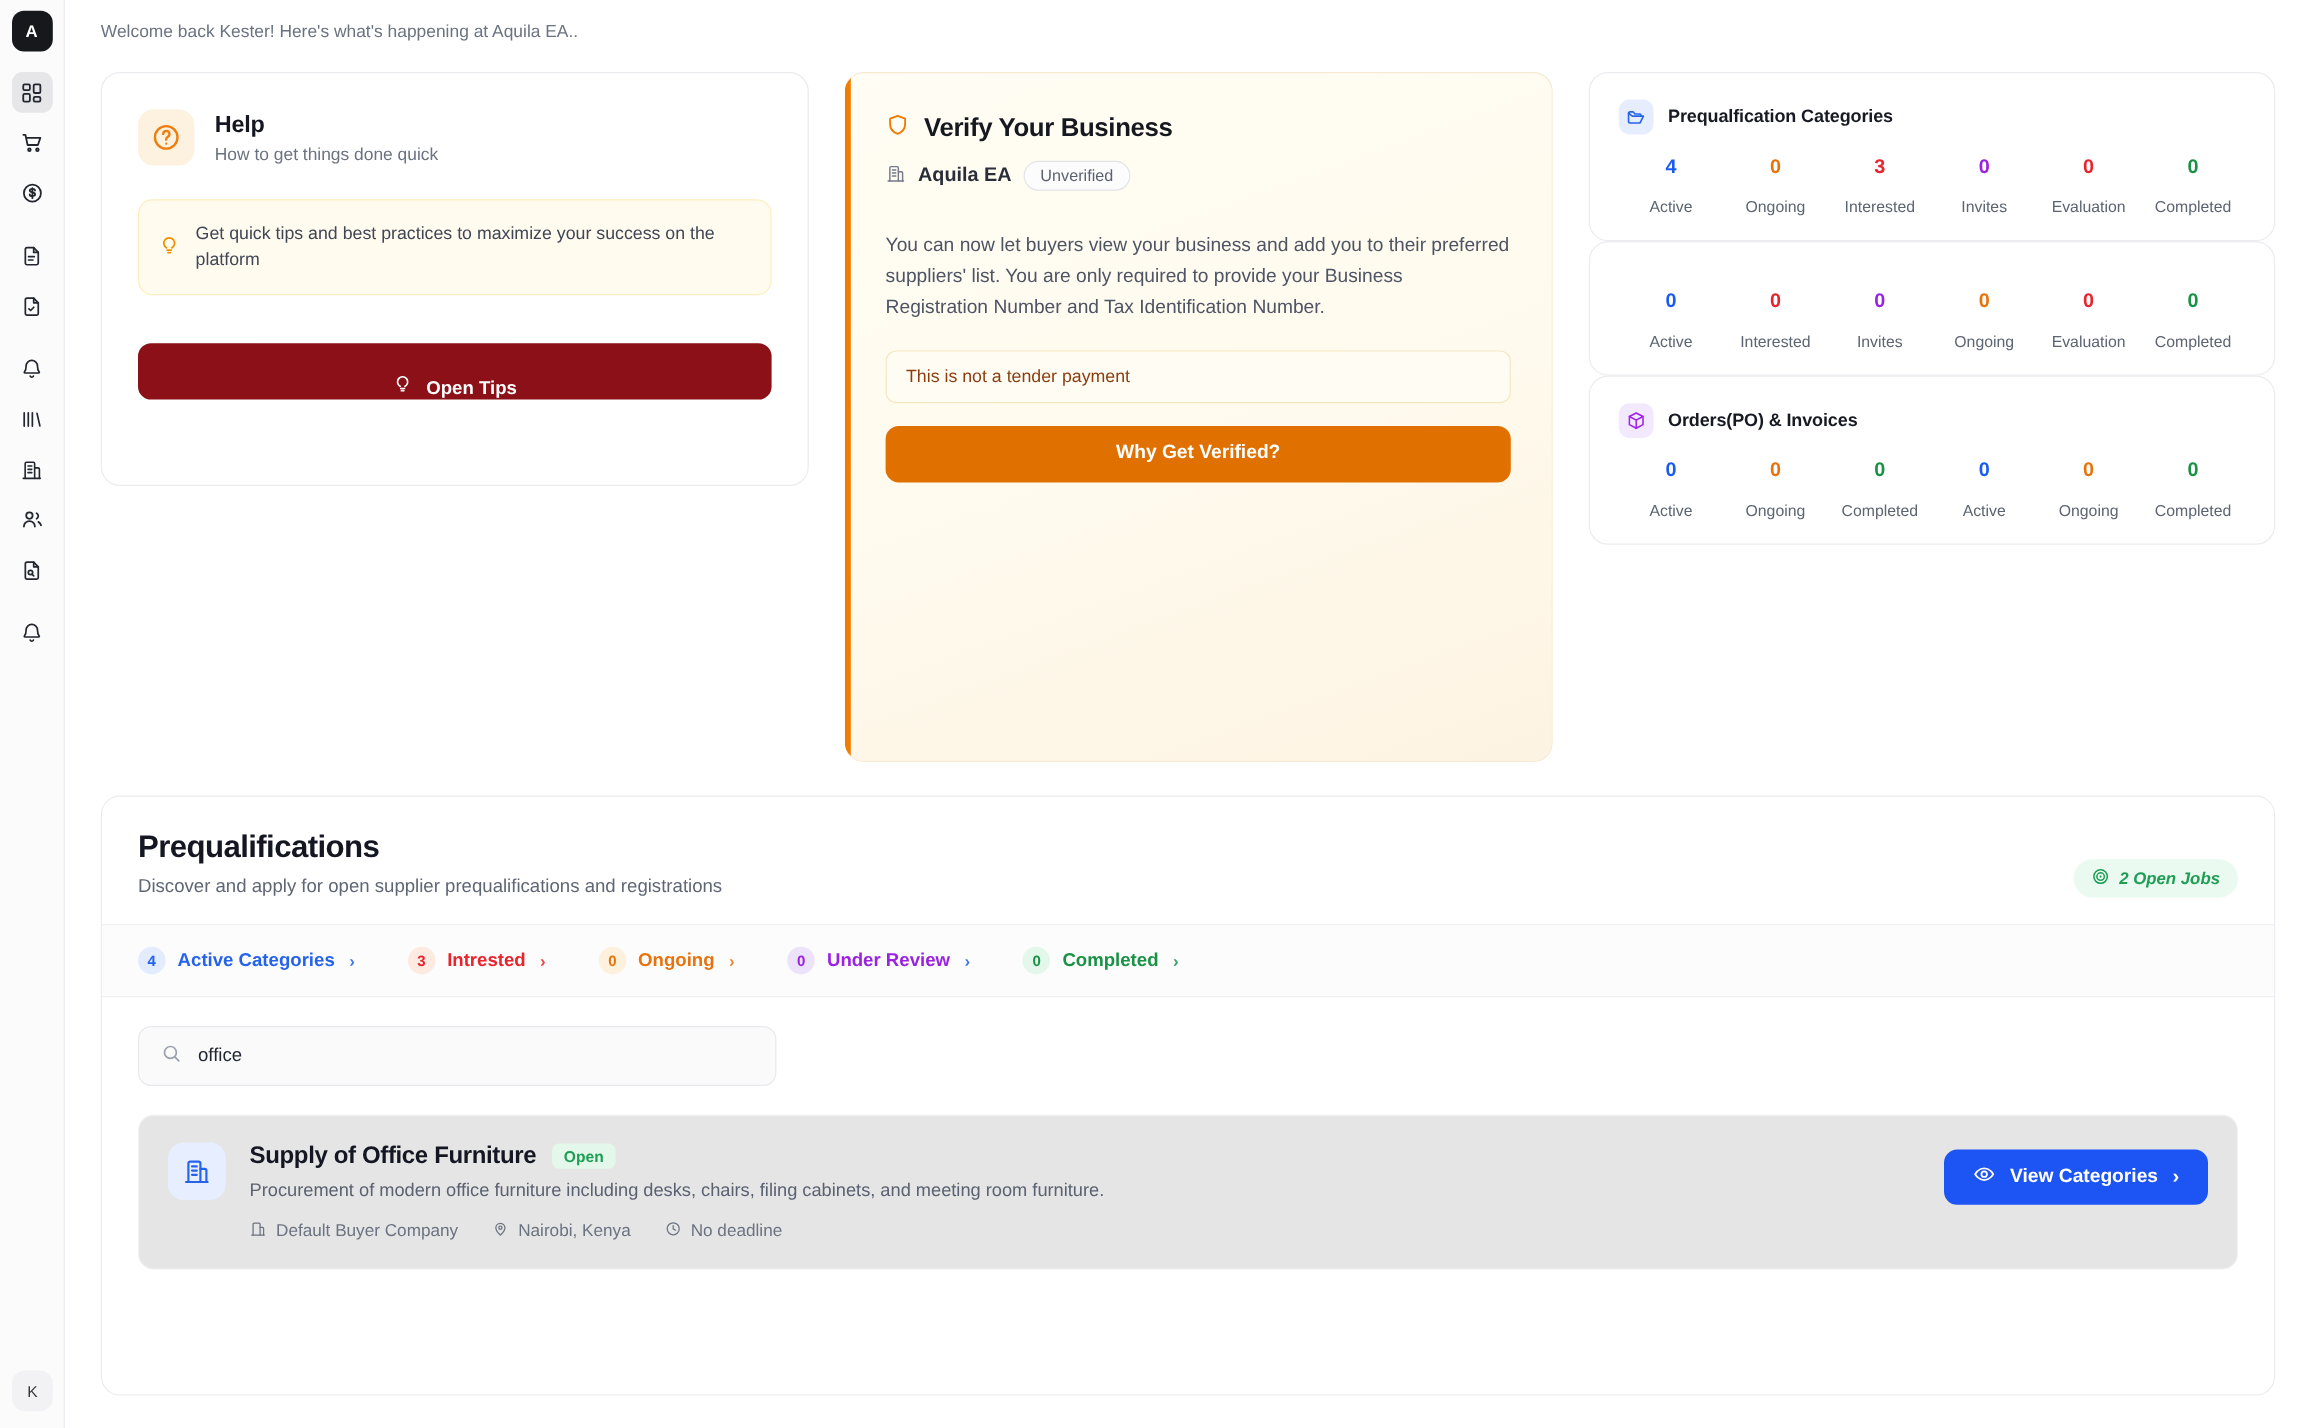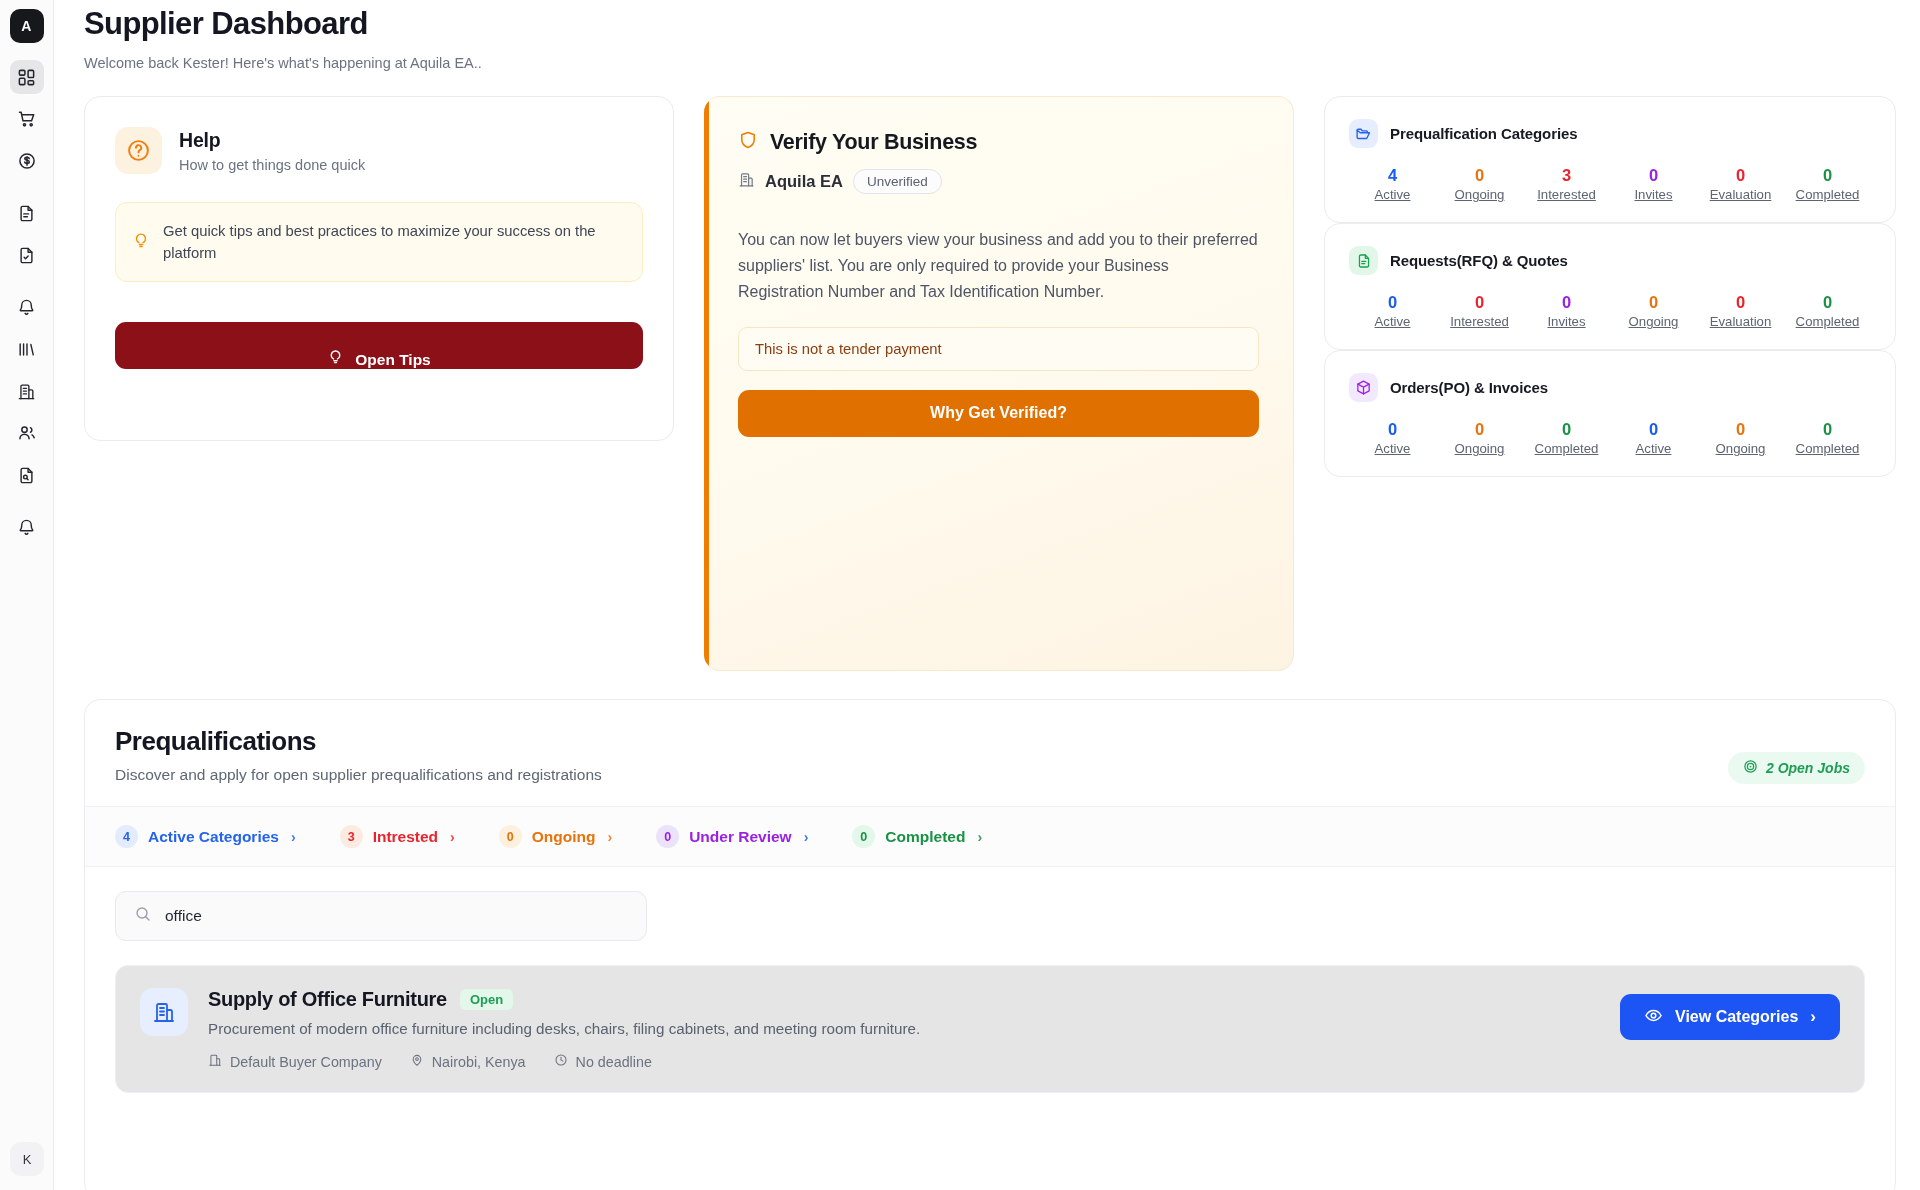--- a/index.html
+++ b/index.html
@@ -200,21 +200,21 @@
   .stat-ic.green { background: #e2f7ea; }
   .stat-ic.purple { background: #f3e9ff; }
   .stat-title { font-size: 15px; font-weight: 700; color: #171a22; letter-spacing: -.1px; }
   .stat-row {
     margin-top: 18px;
     display: grid;
     grid-template-columns: repeat(6, 1fr);
     text-align: center;
   }
   .stat-num { font-size: 16.5px; font-weight: 700; line-height: 1.1; }
-  .stat-lbl { margin-top: 3px; font-size: 13.2px; color: #5d6472; text-decoration: underline; }
+  .stat-lbl { margin-top: 17px; font-size: 13.2px; color: #5d6472; }
 
   
   .preq-card {
     margin-top: 28px;
     background: #fff;
     border: 1px solid #ececf0;
     border-radius: 16px;
     height: 500px;
     overflow: hidden;
   }
@@ -453,21 +453,20 @@
     </div>
 
     <div class="sidebar-bottom">
       <div class="user-chip">K</div>
     </div>
   </div>
 
   <div class="main">
 
     <div class="page-head">
-      <div class="page-title">Supplier Dashboard</div>
       <div class="page-sub">Welcome back Kester! Here's what's happening at Aquila EA..</div>
     </div>
 
     <div class="top-grid">
 
       <div class="card help-card">
         <div class="help-head">
           <div class="help-icon">
             <svg width="25" height="25" viewBox="0 0 24 24" fill="none" stroke="#ef7e10" stroke-width="1.9" stroke-linecap="round">
               <circle cx="12" cy="12" r="9"></circle>
@@ -566,30 +565,20 @@
                 <div class="stat-lbl">Evaluation</div>
               </div>
             <div>
                 <div class="stat-num" style="color:#1a9245">0</div>
                 <div class="stat-lbl">Completed</div>
               </div>
           </div>
         </div>
 
         <div class="card stat-card">
-          <div class="stat-head">
-            <div class="stat-ic green">
-              <svg width="16" height="16" viewBox="0 0 24 24" fill="none" stroke="#17a34a" stroke-width="1.9" stroke-linecap="round" stroke-linejoin="round">
-                <path d="M14 3H7a1.8 1.8 0 0 0-1.8 1.8v14.4A1.8 1.8 0 0 0 7 21h10a1.8 1.8 0 0 0 1.8-1.8V8z"></path>
-                  <path d="M14 3v5h4.8"></path>
-                  <path d="M8.6 12.5h6M8.6 16h4.5"></path>
-              </svg>
-            </div>
-            <div class="stat-title">Requests(RFQ) &amp; Quotes</div>
-          </div>
           <div class="stat-row">
             <div>
                 <div class="stat-num" style="color:#1a5cf0">0</div>
                 <div class="stat-lbl">Active</div>
               </div>
             <div>
                 <div class="stat-num" style="color:#e8242c">0</div>
                 <div class="stat-lbl">Interested</div>
               </div>
             <div>

